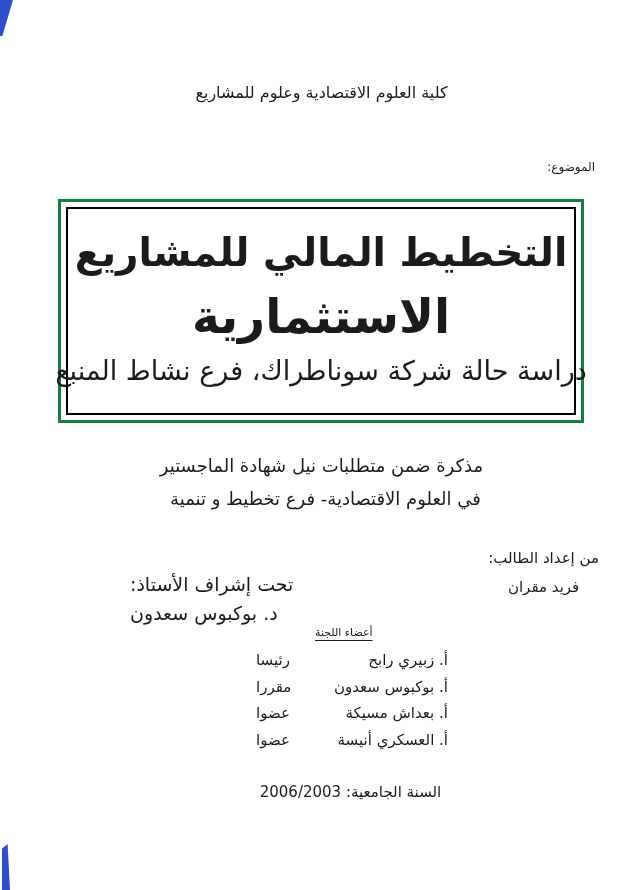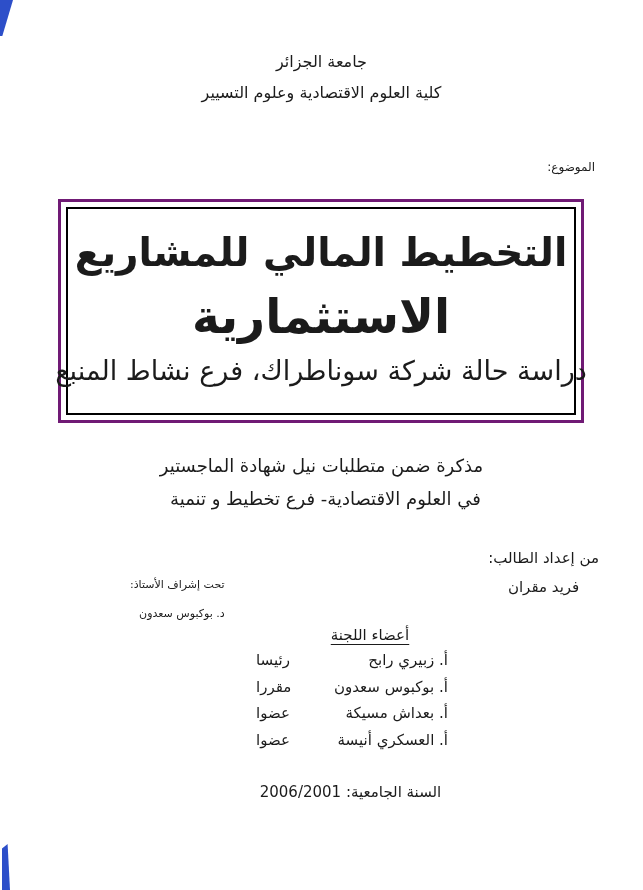--- a/index.html
+++ b/index.html
@@ -26,56 +26,55 @@
   .scan-mark-bottom{
     position:absolute;bottom:0;left:2px;width:8px;height:46px;
     background:var(--scan-blue);
     clip-path:polygon(0 10%,70% 0,100% 100%,0 100%);
   }
   .uni-line{position:absolute;top:52px;left:0;right:0;text-align:center;font-size:16px;}
   .fac-line{position:absolute;top:83px;left:0;right:0;text-align:center;font-size:16px;}
   .subject-label{position:absolute;top:160px;right:48px;font-size:12px;}
   .title-box{
     position:absolute;top:199px;left:58px;right:59px;height:218px;
-    border:3px solid #701a75;
+    border:3px solid #15803d;
   }
   .title-box-inner{
     position:absolute;inset:5px;
     border:2px solid #000;
     display:flex;flex-direction:column;align-items:center;justify-content:flex-start;
     padding-top:12px;
   }
   .main-title-1{font-size:39px;font-weight:bold;line-height:64px;white-space:nowrap;}
   .main-title-2{font-size:47px;font-weight:bold;line-height:64px;white-space:nowrap;}
   .box-subtitle{font-size:27px;margin-top:6px;white-space:nowrap;}
   .degree-1{position:absolute;top:455px;left:0;right:0;text-align:center;font-size:18px;}
   .degree-2{position:absolute;top:488px;left:8px;right:0;text-align:center;font-size:18px;}
   .prepared-col{position:absolute;top:544px;right:44px;text-align:center;font-size:15px;line-height:29px;}
-  .supervisor-col{position:absolute;top:570px;left:130px;text-align:right;font-size:11px;line-height:29px;}
+  .supervisor-col{position:absolute;top:570px;left:130px;text-align:left;font-size:19px;line-height:29px;}
   .committee-header{
-    position:absolute;top:626px;left:315px;width:110px;text-align:center;
-    font-size:15px;text-decoration:underline;text-underline-offset:4px;
+    position:absolute;top:626px;left:315px;width:110px;text-align:left;
+    font-size:11px;text-decoration:underline;text-underline-offset:4px;
   }
   .committee-list{position:absolute;top:651px;left:256px;width:192px;font-size:15px;}
   .committee-row{display:flex;justify-content:space-between;align-items:baseline;height:26.5px;}
   .member-name{white-space:nowrap;}
   .member-role{white-space:nowrap;}
   .year-line{position:absolute;top:783px;left:0;right:0;text-align:center;padding-left:58px;font-size:15px;}
   .year-line .num{direction:ltr;unicode-bidi:embed;}
 </style>
 </head>
 <body>
 
 <div class="page">
 
   <div class="scan-mark-top"></div>
   <div class="scan-mark-bottom"></div>
 
-  <div class="uni-line">جامعة الجزائر</div>
-  <div class="fac-line">كلية العلوم الاقتصادية وعلوم التسيير</div>
+  <div class="fac-line">كلية العلوم الاقتصادية وعلوم للمشاريع</div>
 
   <div class="subject-label">الموضوع:</div>
 
   <div class="title-box">
     <div class="title-box-inner">
       <div class="main-title-1">التخطيط المالي للمشاريع</div>
       <div class="main-title-2">الاستثمارية</div>
       <div class="box-subtitle">دراسة حالة شركة سوناطراك، فرع نشاط المنبع</div>
     </div>
   </div>
@@ -109,16 +108,16 @@
       <span class="member-role">عضوا</span>
     </div>
     <div class="committee-row">
       <span class="member-name">أ. العسكري أنيسة</span>
       <span class="member-role">عضوا</span>
     </div>
   </div>
 
   <div class="year-line">
     <span>السنة الجامعية:</span>
-    <span class="num">2006/2001</span>
+    <span class="num">2006/2003</span>
   </div>
 
 </div>
 
 </body></html>

